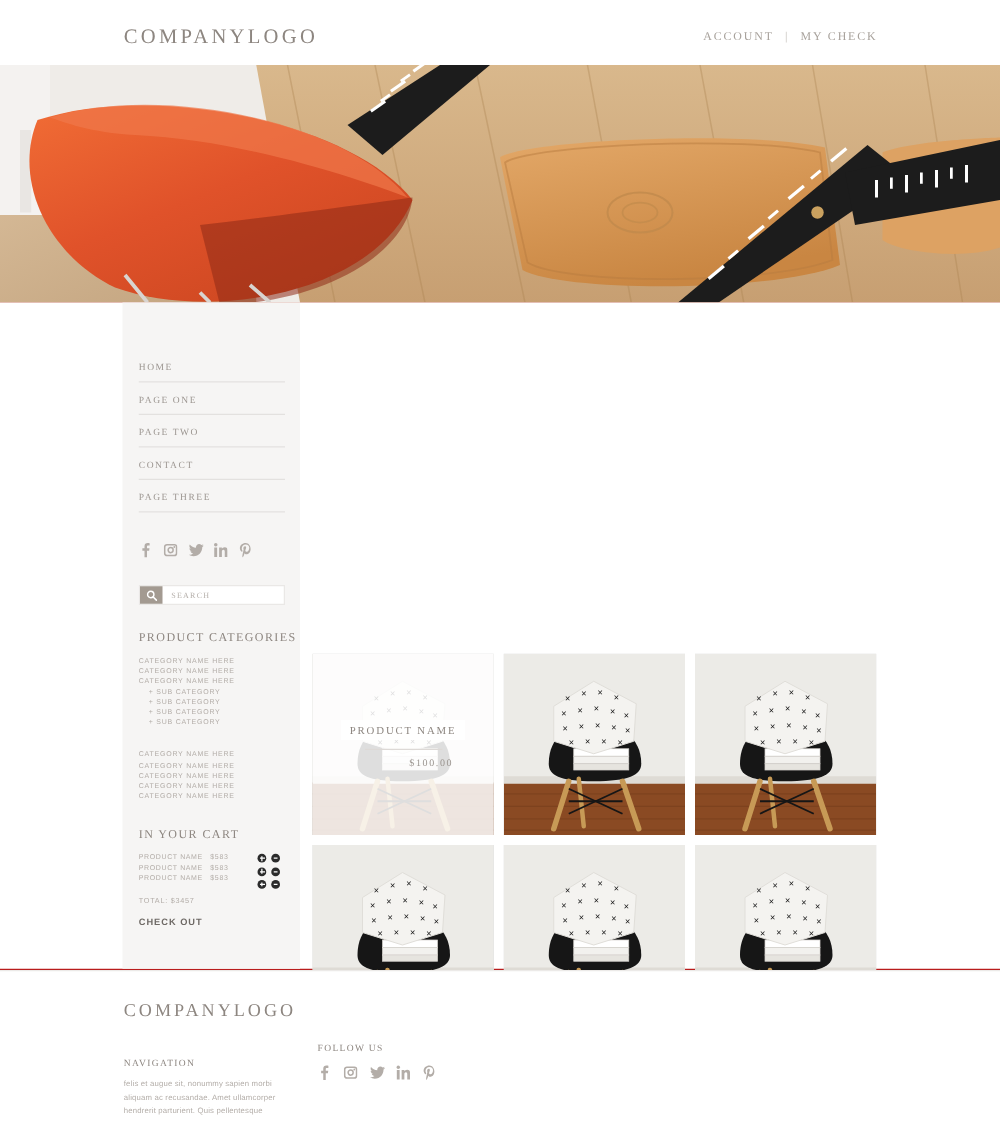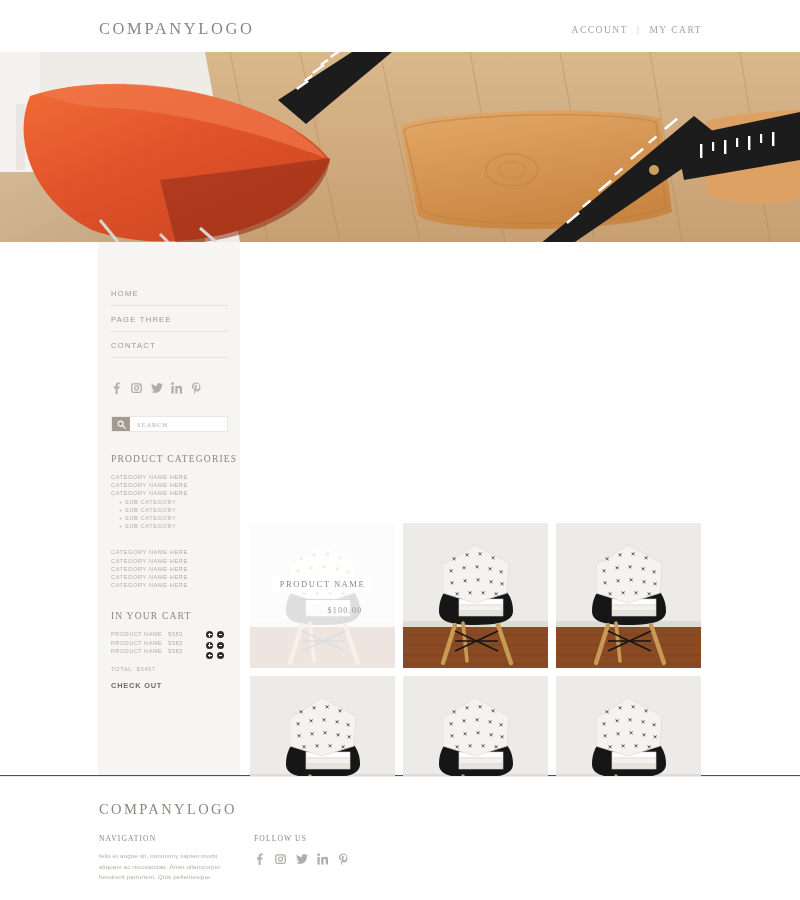--- a/index.html
+++ b/index.html
@@ -2,21 +2,21 @@
 <html><head>
 <meta charset="utf-8">
 <style>
   * { box-sizing: border-box; margin: 0; padding: 0; }
   html, body {
     width: 800px; height: 900px;
     background: #ffffff;
     font-family: "Liberation Serif", serif;
     overflow: hidden;
   }
-  .page { position: relative; width: 800px; height: 900px; background:#0369a1; }
+  .page { position: relative; width: 800px; height: 900px; background:#b91c1c; }
 
   
   .header {
     height: 52px; width: 100%;
     background: #ffffff;
     display: flex; align-items: center;
     position: relative;
   }
   .logo {
     position: absolute; left: 99px; top: 19px;
@@ -47,21 +47,21 @@
   .sidebar {
     position: absolute; left: 98px; top: 0;
     width: 142px; height: 533px;
     background: #f6f5f4;
     padding: 38px 0 0 0;
   }
   .nav-list { list-style:none; margin: 0 12px 0 13px; }
   .nav-list li { border-bottom: 1px solid #e3e1df; }
   .nav-list li a {
     display:block; padding: 9px 0 7px 0;
-    font-family: Liberation Sans, sans-serif;
+    font-family: Liberation Serif, serif;
     font-size: 7.6px; letter-spacing: 1.25px;
     color: #9c9691; text-decoration:none;
   }
   .social-row {
     margin: 24px 0 0 13px; display:flex; align-items:center; gap: 9px;
   }
   .social-row .si { width: 11px; height: 12px; display:block; }
   .social-row .si svg { display:block; }
   .search-wrap {
     margin: 22px 12px 0 13px; height: 16px;
@@ -160,21 +160,21 @@
     position:absolute; left:0; top: 776px; width:800px; height:124px;
     background:#ffffff; border-top: 1px solid #eceae8;
   }
   .f-logo {
     position:absolute; left: 99px; top: 24px;
     font-family:"Liberation Serif", serif;
     font-size: 14.5px; letter-spacing: 2.4px; color:#8d8680;
   }
   .f-cols { position:absolute; left: 99px; top: 57px; width: 612px; display:flex; }
   .f-col { }
-  .f-col:nth-child(1){ width: 155px; }
+  .f-col:nth-child(1){ width: 155px; margin-top: 12px; }
   .f-col:nth-child(2){ width: 155px; }
   .f-col:nth-child(3){ width: 152px; }
   .f-col:nth-child(4){ width: 150px; margin-left: 28px; }
   .f-head {
     font-family:"Liberation Serif", serif;
     font-size: 7.6px; letter-spacing:1.1px; color:#8d8680; margin-bottom: 8px;
   }
   .f-text {
     font-family:"Liberation Sans", sans-serif;
     font-size: 6.2px; line-height: 1.72; letter-spacing:0.15px; color:#b3ada8;
@@ -194,21 +194,21 @@
 </head>
 <body>
 
 <div class="page">
 
   <div class="header">
     <div class="logo">COMPANYLOGO</div>
     <div class="hdr-nav">
       <a href="#">ACCOUNT</a>
       <span class="hdr-sep">|</span>
-      <a href="#">MY CART</a>
+      <a href="#">MY CHECK</a>
     </div>
   </div>
 
   <div class="hero">
     <svg viewBox="0 0 800 190" preserveAspectRatio="none">
       <defs>
         <linearGradient id="woodg" x1="0" y1="0" x2="0" y2="1">
           <stop offset="0" stop-color="#d9b88c"></stop>
             <stop offset="1" stop-color="#c79f72"></stop>
         </linearGradient>
@@ -293,24 +293,30 @@
   </div>
 
   <div class="body-wrap">
 
     <aside class="sidebar">
       <ul class="nav-list">
         <li>
             <a href="#">HOME</a>
           </li>
         <li>
+            <a href="#">PAGE ONE</a>
+          </li>
+        <li>
+            <a href="#">PAGE TWO</a>
+          </li>
+        <li>
+            <a href="#">CONTACT</a>
+          </li>
+        <li>
             <a href="#">PAGE THREE</a>
-          </li>
-        <li>
-            <a href="#">CONTACT</a>
           </li>
       </ul>
 
       <div class="social-row">
         <a class="si" href="#">
           <svg width="11" height="12" viewBox="0 0 11 12">
               <path d="M6.6 12V6.6h1.7l.3-2H6.6V3.3c0-.6.2-1 1-1h1.1V.5C8.4.5 7.8.4 7.1.4 5.6.4 4.6 1.3 4.6 3v1.6H2.9v2h1.7V12z" fill="#b3ada8"></path>
             </svg>
         </a>
         <a class="si" href="#">

